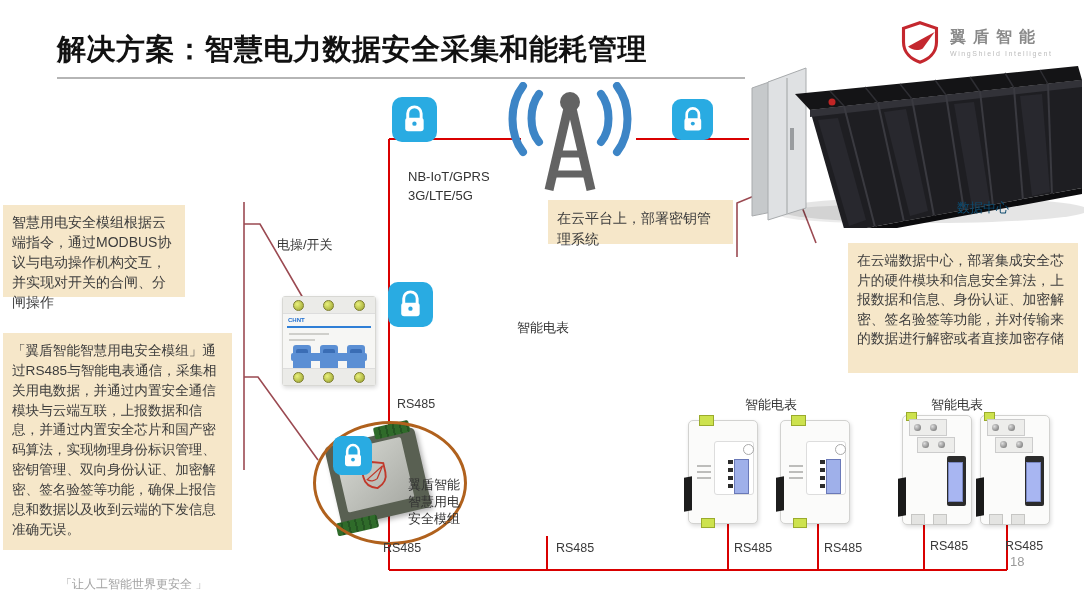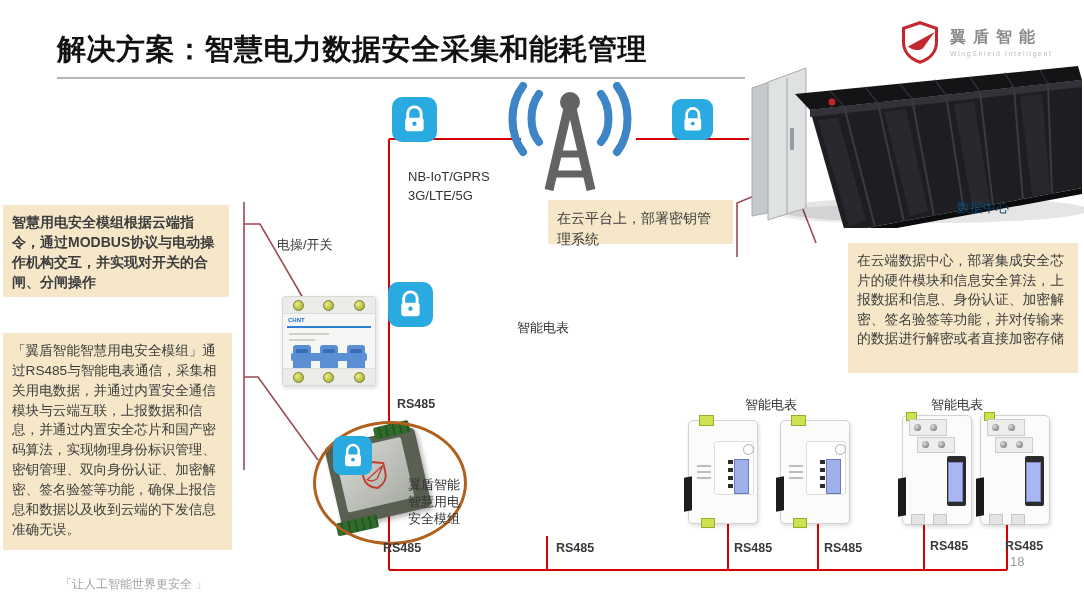--- a/index.html
+++ b/index.html
@@ -16,33 +16,33 @@
 
   
   .logo{left:898px;top:16px;width:170px;height:52px;z-index:6;display:flex;align-items:center;}
   .logo-shield{width:44px;height:46px;flex:0 0 auto;}
   .logo-txt{margin-left:8px;}
   .logo-name{font-size:16px;font-weight:700;color:#8a8a8a;letter-spacing:7px;white-space:nowrap;}
   .logo-sub{font-size:7px;color:#bcbcbc;letter-spacing:1.6px;margin-top:2px;}
 
   
   .callout{background:#f6e7c9;color:#3d3d3d;line-height:1.5;z-index:5;box-sizing:border-box;padding:8px 9px;}
-  .co1{left:3px;top:205px;width:226px;height:92px;font-size:14px;line-height:1.42;font-weight:bold;}
+  .co1{left:3px;top:205px;width:182px;height:92px;font-size:14px;line-height:1.42;}
   .co2{left:3px;top:333px;width:229px;height:217px;font-size:13.6px;line-height:1.46;}
   .co3{left:548px;top:200px;width:185px;height:44px;font-size:14px;line-height:1.5;}
   .co4{left:848px;top:243px;width:230px;height:130px;font-size:13.8px;line-height:1.42;}
 
   
   .lbl{position:absolute;font-size:13px;color:#333;z-index:6;white-space:nowrap;}
   .lbl-switch{left:277px;top:236px;}
   .lbl-net{left:408px;top:168px;line-height:1.45;}
   .sm1{left:517px;top:319px;}
   .sm2{left:745px;top:396px;}
   .sm3{left:931px;top:396px;}
-  .rs{font-size:12.5px;color:#3a3a3a;font-weight:bold;}
+  .rs{font-size:12.5px;color:#3a3a3a;}
   .rs1{left:397px;top:397px;}
   .rs2{left:383px;top:541px;}
   .rs3{left:556px;top:541px;}
   .rs4{left:734px;top:541px;}
   .rs5{left:824px;top:541px;}
   .rs6{left:930px;top:539px;}
   .rs7{left:1005px;top:539px;}
   .lbl-module{left:408px;top:477px;line-height:1.3;font-size:13px;}
   .lbl-dc{left:957px;top:199px;color:#0c4a6e;}
   .page-num{left:1010px;top:554px;font-size:13px;color:#9a9a9a;z-index:6;}

